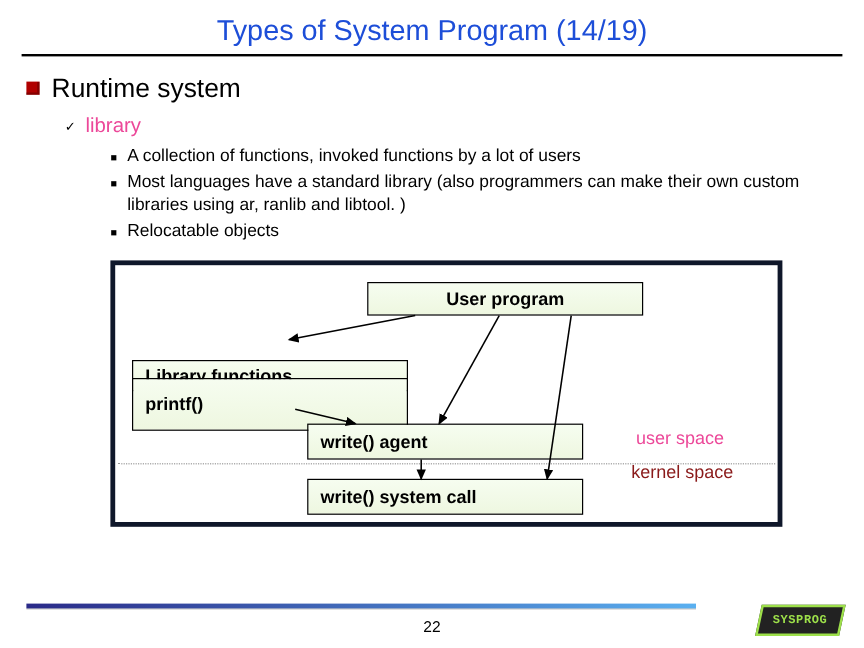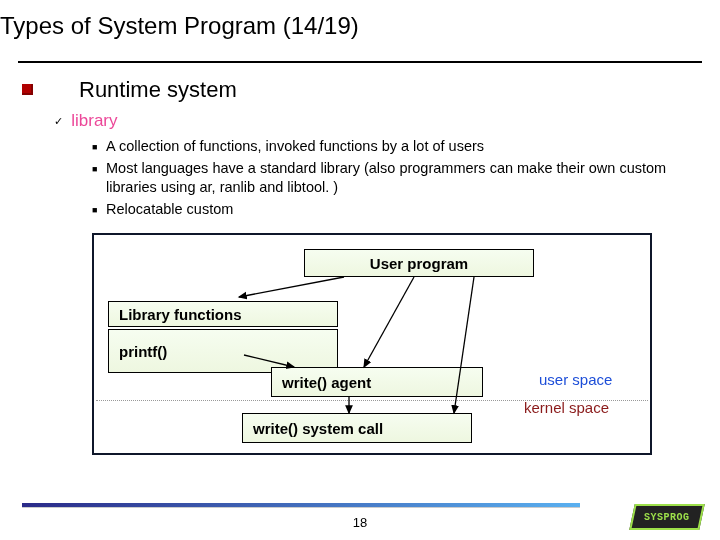--- a/index.html
+++ b/index.html
@@ -4,63 +4,64 @@
 <style>
   * { box-sizing: border-box; margin: 0; padding: 0; }
   body {
     width: 720px; height: 540px;
     font-family: Arial, Helvetica, sans-serif;
     background: #fff;
     position: relative;
     overflow: hidden;
   }
   .title {
+    text-align: center;
     font-size: 24px;
     font-weight: normal;
-    padding: 12px 0 21px 0;
-    color: #000000;
+    padding: 12px 0 5px 0;
+    color: #1d4ed8;
   }
   .title-rule {
     border: none;
     border-top: 2px solid #000;
     margin: 0 18px 14px 18px;
   }
   .content { padding: 0 22px; }
-  .lvl1 { display: flex; align-items: flex-start; margin-bottom: 8px; gap: 36px; }
+  .lvl1 { display: flex; align-items: flex-start; margin-bottom: 8px; }
   .lvl1 .bullet {
     width: 11px; height: 11px; background:#b00000;
     margin: 7px 10px 0 0; flex: 0 0 auto;
     box-shadow: inset -2px -2px 0 rgba(0,0,0,0.25);
   }
   .lvl1 .text { font-size: 22px; color:#000; }
   .lvl2 { display:flex; align-items:flex-start; margin: 2px 0 6px 32px; }
   .lvl2 .check { font-size: 11px; color:#000; margin: 4px 8px 0 0; }
   .lvl2 .text { font-size: 17px; color:#ec4899; }
   .lvl3 { margin-left: 70px; }
   .lvl3 li { font-size: 14.5px; color:#000; line-height: 1.35; margin-bottom: 2px; list-style: none; position: relative; padding-left: 14px;}
   .lvl3 li::before { content:"■"; font-size: 9px; position:absolute; left:0; top:4px; }
   .diagram-wrap {
     position: relative;
     margin: 14px 0 0 70px;
     width: 560px; height: 222px;
-    border: 2px solid #0f172a;
+    border: 4px solid #0f172a;
   }
   .dbox {
     position:absolute; border:1px solid #000;
     background: linear-gradient(#f6fdf0,#eef7e0);
     font-size: 15px; font-weight: bold; color:#000;
     display:flex; align-items:center; padding: 0 10px;
   }
   .box-user   { left:210px; top:14px;  width:230px; height:28px; justify-content:center; }
-  .box-lib    { left:14px;  top:66px;  width:230px; height:26px; }
+  .box-lib    { left:14px;  top:79px;  width:230px; height:26px; }
   .box-printf { left:14px;  top:94px;  width:230px; height:44px; }
-  .box-agent  { left:160px; top:132px; width:212px; height:30px;margin-left:17px; }
-  .box-syscall{ left:148px; top:178px; width:230px; height:30px; }
+  .box-agent  { left:160px; top:132px; width:230px; height:30px; }
+  .box-syscall{ left:160px; top:178px; width:230px; height:30px; }
   .label { position:absolute; font-size:15px; }
-  .label-user   { left:445px; top:136px; color:#1d4ed8; }
+  .label-user   { left:434px; top:136px; color:#ec4899; }
   .label-kernel { left:430px; top:164px; color:#8a1a1a; }
   .dots {
     position:absolute; left:2px; right:2px; top:165px;
     border-top: 1.5px dotted #999; height:0;
   }
   svg.arrows { position:absolute; left:0; top:0; width:560px; height:222px; pointer-events:none; }
   .footer {
     position:absolute; left:0; right:0; bottom:10px;
     display:flex; justify-content:center; align-items:center;
   }
@@ -95,21 +96,21 @@
     <div class="bullet"></div>
     <div class="text">Runtime system</div>
   </div>
   <div class="lvl2">
     <div class="check">✓</div>
     <div class="text">library</div>
   </div>
   <ul class="lvl3">
     <li>A collection of functions, invoked functions by a lot of users</li>
     <li>Most languages have a standard library (also programmers can make their own custom libraries using ar, ranlib and libtool. )</li>
-    <li>Relocatable custom</li>
+    <li>Relocatable objects</li>
   </ul>
 
   <div class="diagram-wrap">
     <div class="dbox box-user">User program</div>
     <div class="dbox box-lib">Library functions</div>
     <div class="dbox box-printf">printf()</div>
     <div class="dbox box-agent">write() agent</div>
     <div class="dbox box-syscall">write() system call</div>
     <div class="dots"></div>
     <div class="label label-user">user space</div>
@@ -129,17 +130,17 @@
 
       <line x1="150" y1="120" x2="200" y2="132" stroke="#000" stroke-width="1.3" marker-end="url(#ah)"></line>
 
       <line x1="255" y1="162" x2="255" y2="178" stroke="#000" stroke-width="1.3" marker-end="url(#ah)"></line>
     </svg>
   </div>
 </div>
 
 <div class="footer-rule"></div>
 <div class="footer">
-  <span class="pagenum">18</span>
+  <span class="pagenum">22</span>
 </div>
 <div class="logo">
   <span>SYSPROG</span>
 </div>
 
 </body></html>

